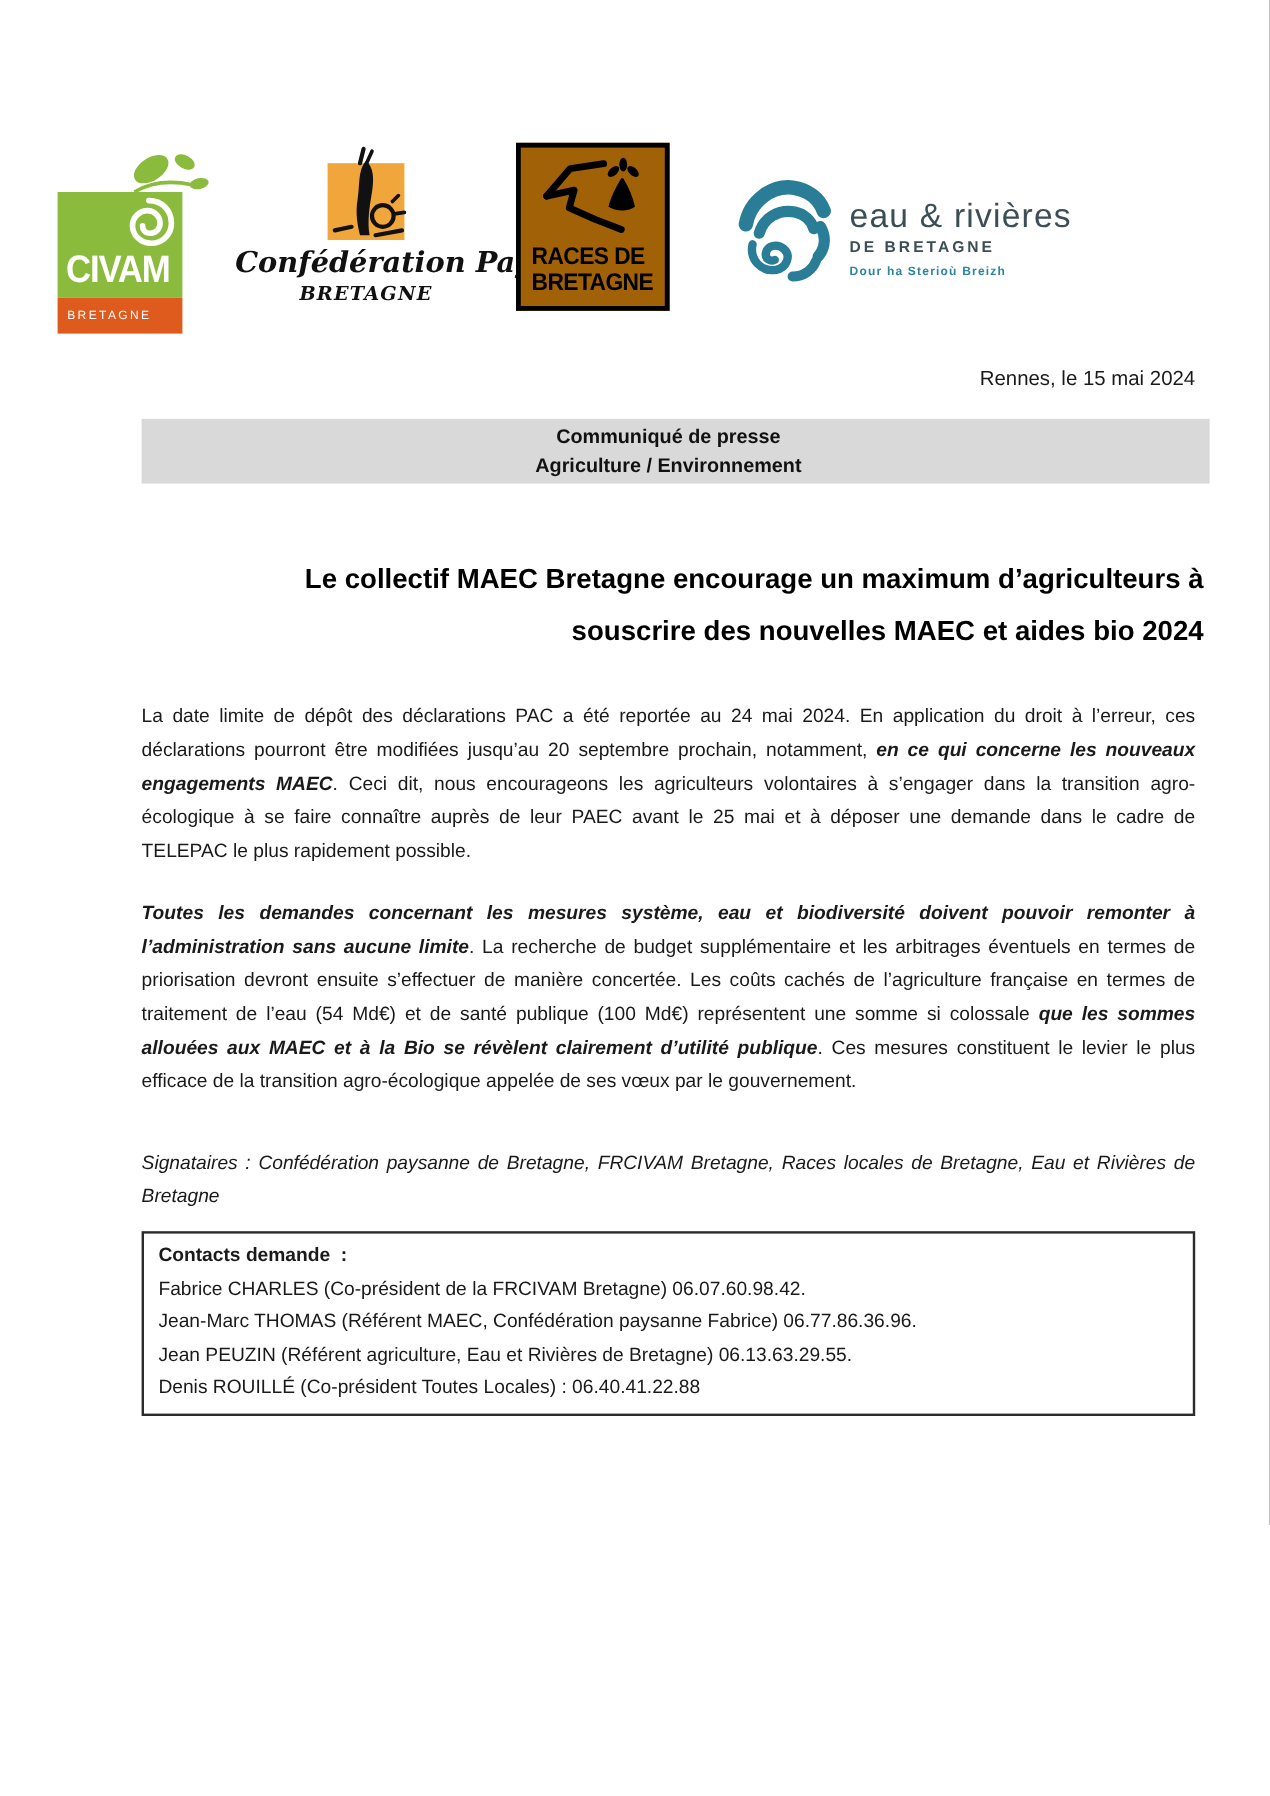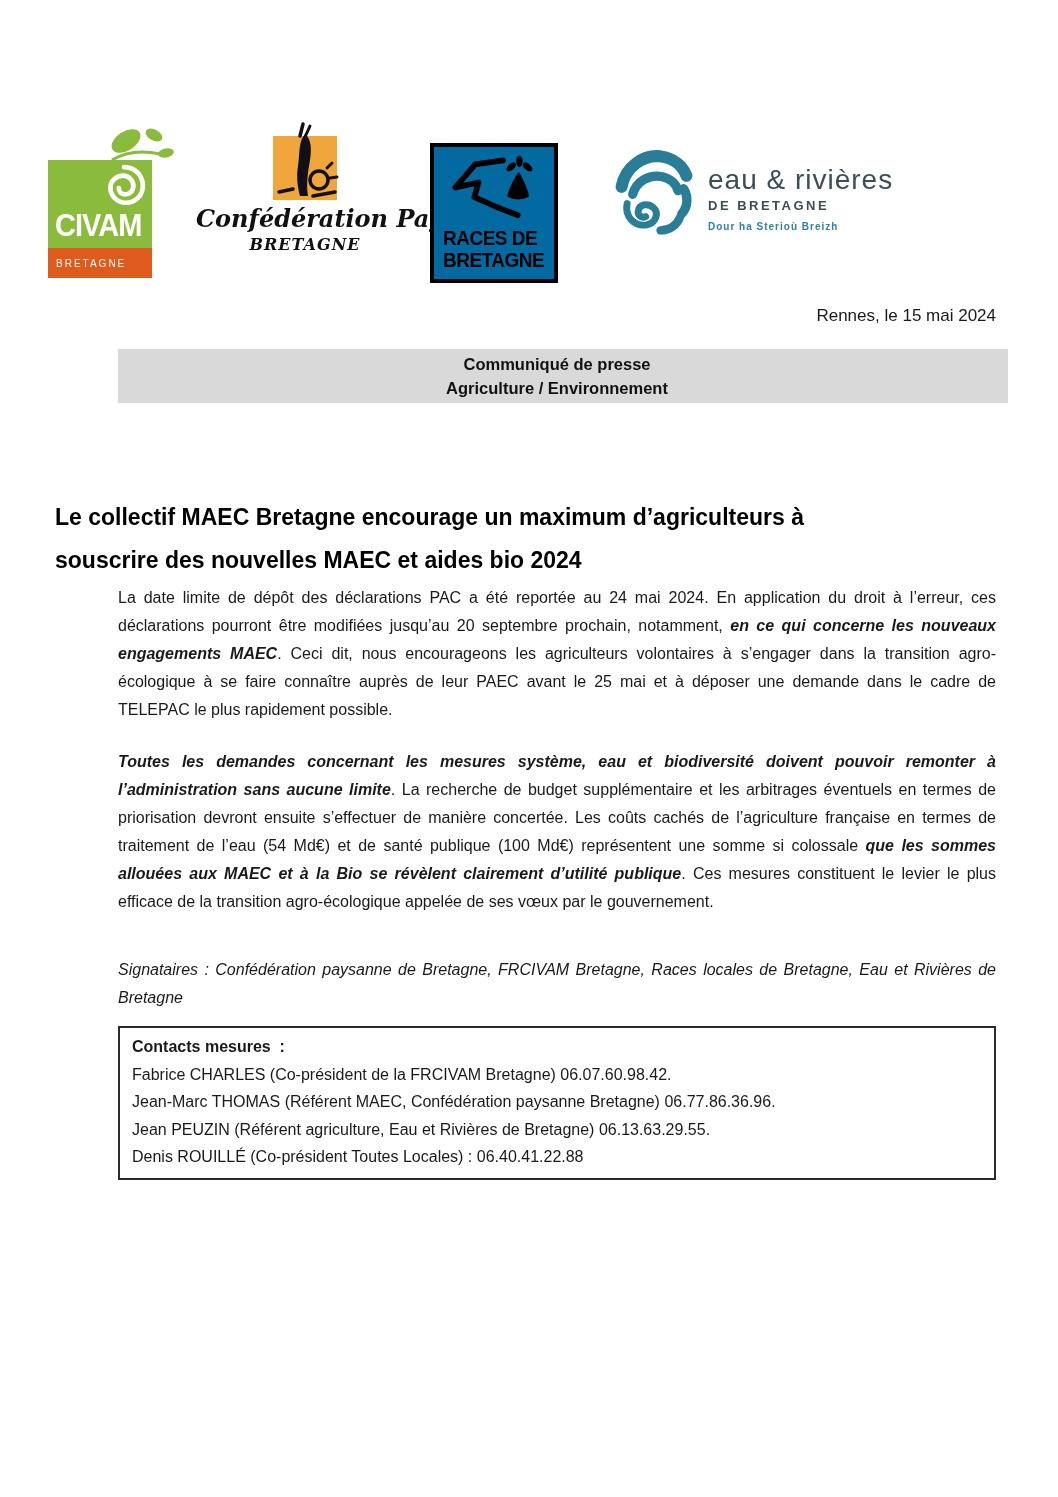--- a/index.html
+++ b/index.html
@@ -45,21 +45,21 @@
     font-size:24px;line-height:26px;color:#111;white-space:nowrap;
   }
   .confp-sub{
     font-family:"DejaVu Serif",serif;font-style:italic;font-weight:bold;
     font-size:16px;letter-spacing:1px;color:#111;margin-top:3px;
   }
 
   
   .races{
     position:absolute;left:430px;top:119px;width:120px;height:132px;
-    border:4px solid #000;background:#0369a1;margin-top:24px;
+    border:4px solid #000;background:#a16207;
   }
   .races svg{display:block;margin:6px auto 0 auto;width:96px;height:72px;}
   .races-text{
     padding-left:9px;margin-top:2px;
     font-weight:bold;font-size:19px;line-height:21px;letter-spacing:-0.5px;
     transform:scaleY(1.05);transform-origin:top left;color:#000;
   }
 
   
   .eau{position:absolute;left:612px;top:148px;display:flex;align-items:center;}
@@ -74,22 +74,22 @@
     position:absolute;right:62px;top:306px;
     font-size:17px;color:#1a1a1a;
   }
   .banner{
     position:absolute;left:118px;width:878px;top:349px;
     background:#d9d9d9;text-align:center;
     font-weight:bold;font-size:16.5px;line-height:24px;
     padding:3px 12px 3px 0;color:#111;
   }
   .title{
-    position:absolute;left:55px;width:948px;top:496px;
-    text-align:left;font-weight:bold;font-size:23px;line-height:43px;
+    position:absolute;left:55px;width:948px;top:461px;
+    text-align:right;font-weight:bold;font-size:23px;line-height:43px;
     color:#000;
   }
   .content{
     position:absolute;left:118px;width:878px;top:584px;
     font-size:16px;line-height:28px;text-align:justify;
   }
   .content p{margin:0;}
   .para2{margin-top:24px !important;}
   .bi{font-weight:bold;font-style:italic;}
   .signataires{margin-top:40px !important;font-style:italic;}
@@ -189,21 +189,21 @@
 
   <div class="content">
 
     <p><span>La date limite de dépôt des déclarations PAC a été reportée au 24 mai 2024. En application du droit à l’erreur, ces déclarations pourront être modifiées jusqu’au 20 septembre prochain, notamment, </span><span class="bi">en ce qui concerne les nouveaux engagements MAEC</span><span>. Ceci dit, nous encourageons les agriculteurs volontaires à s’engager dans la transition agro-écologique à se faire connaître auprès de leur PAEC avant le 25 mai et à déposer une demande dans le cadre de TELEPAC le plus rapidement possible.</span></p>
 
     <p class="para2"><span class="bi">Toutes les demandes concernant les mesures système, eau et biodiversité doivent pouvoir remonter à l’administration sans aucune limite</span><span>. La recherche de budget supplémentaire et les arbitrages éventuels en termes de priorisation devront ensuite s’effectuer de manière concertée. Les coûts cachés de l’agriculture française en termes de traitement de l’eau (54 Md€) et de santé publique (100 Md€) représentent une somme si colossale </span><span class="bi">que les sommes allouées aux MAEC et à la Bio se révèlent clairement d’utilité publique</span><span>. Ces mesures constituent le levier le plus efficace de la transition agro-écologique appelée de ses vœux par le gouvernement.</span></p>
 
     <p class="signataires">Signataires : Confédération paysanne de Bretagne, FRCIVAM Bretagne, Races locales de Bretagne, Eau et Rivières de Bretagne</p>
 
     <div class="contacts-box">
-      <div class="contacts-heading">Contacts mesures  :</div>
+      <div class="contacts-heading">Contacts demande  :</div>
       <div>Fabrice CHARLES (Co-président de la FRCIVAM Bretagne) 06.07.60.98.42.</div>
-      <div>Jean-Marc THOMAS (Référent MAEC, Confédération paysanne Bretagne) 06.77.86.36.96.</div>
+      <div>Jean-Marc THOMAS (Référent MAEC, Confédération paysanne Fabrice) 06.77.86.36.96.</div>
       <div>Jean PEUZIN (Référent agriculture, Eau et Rivières de Bretagne) 06.13.63.29.55.</div>
       <div>Denis ROUILLÉ (Co-président Toutes Locales) : 06.40.41.22.88</div>
     </div>
 
   </div>
 </div>
 
 </body></html>

